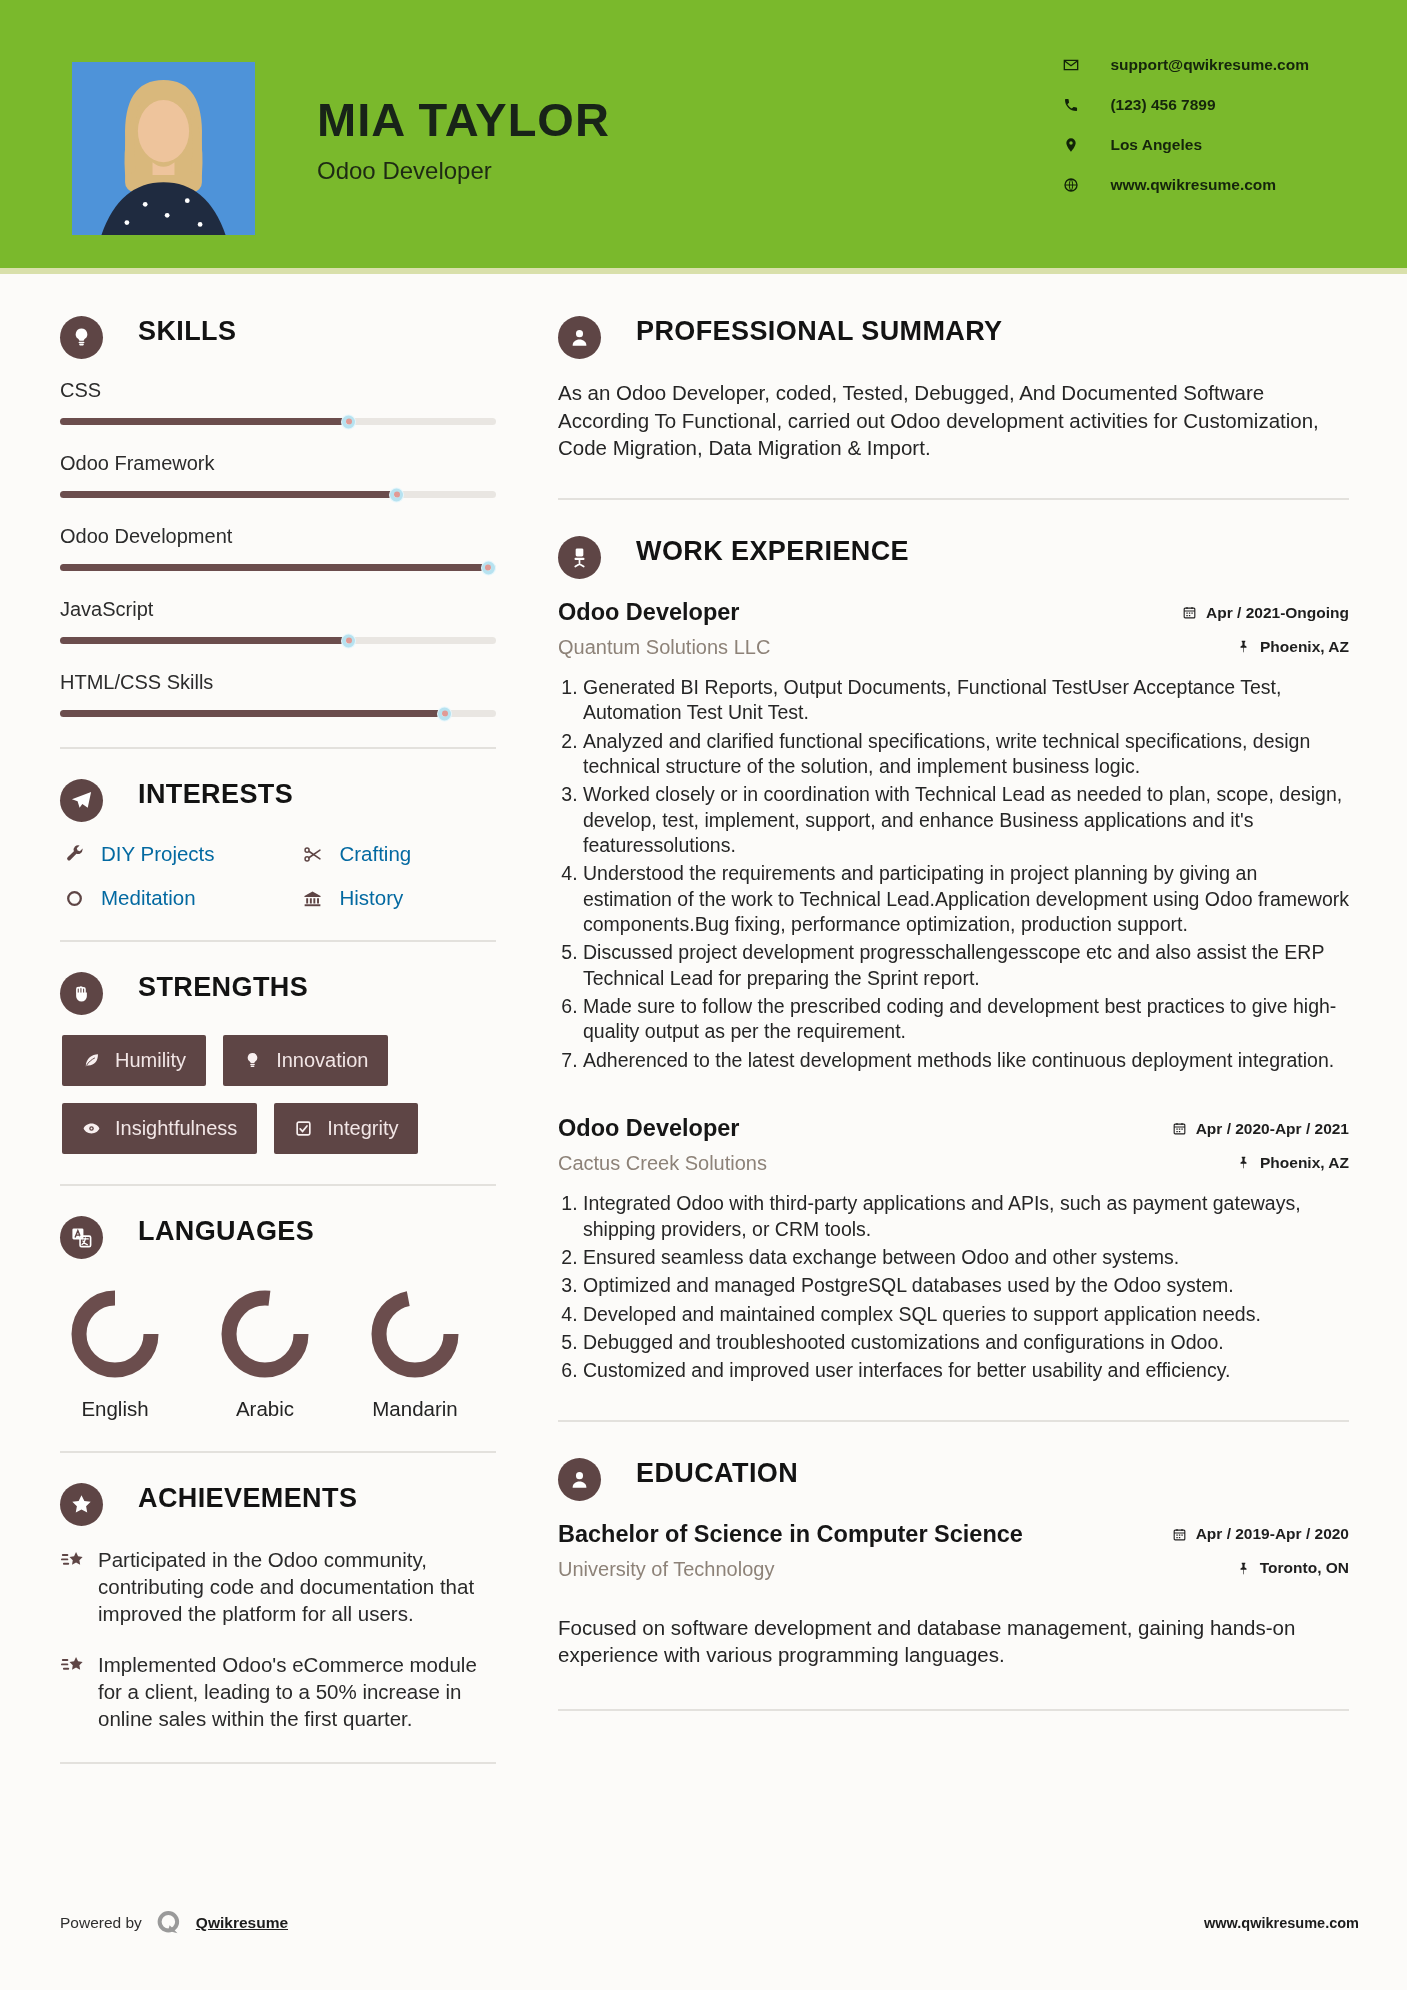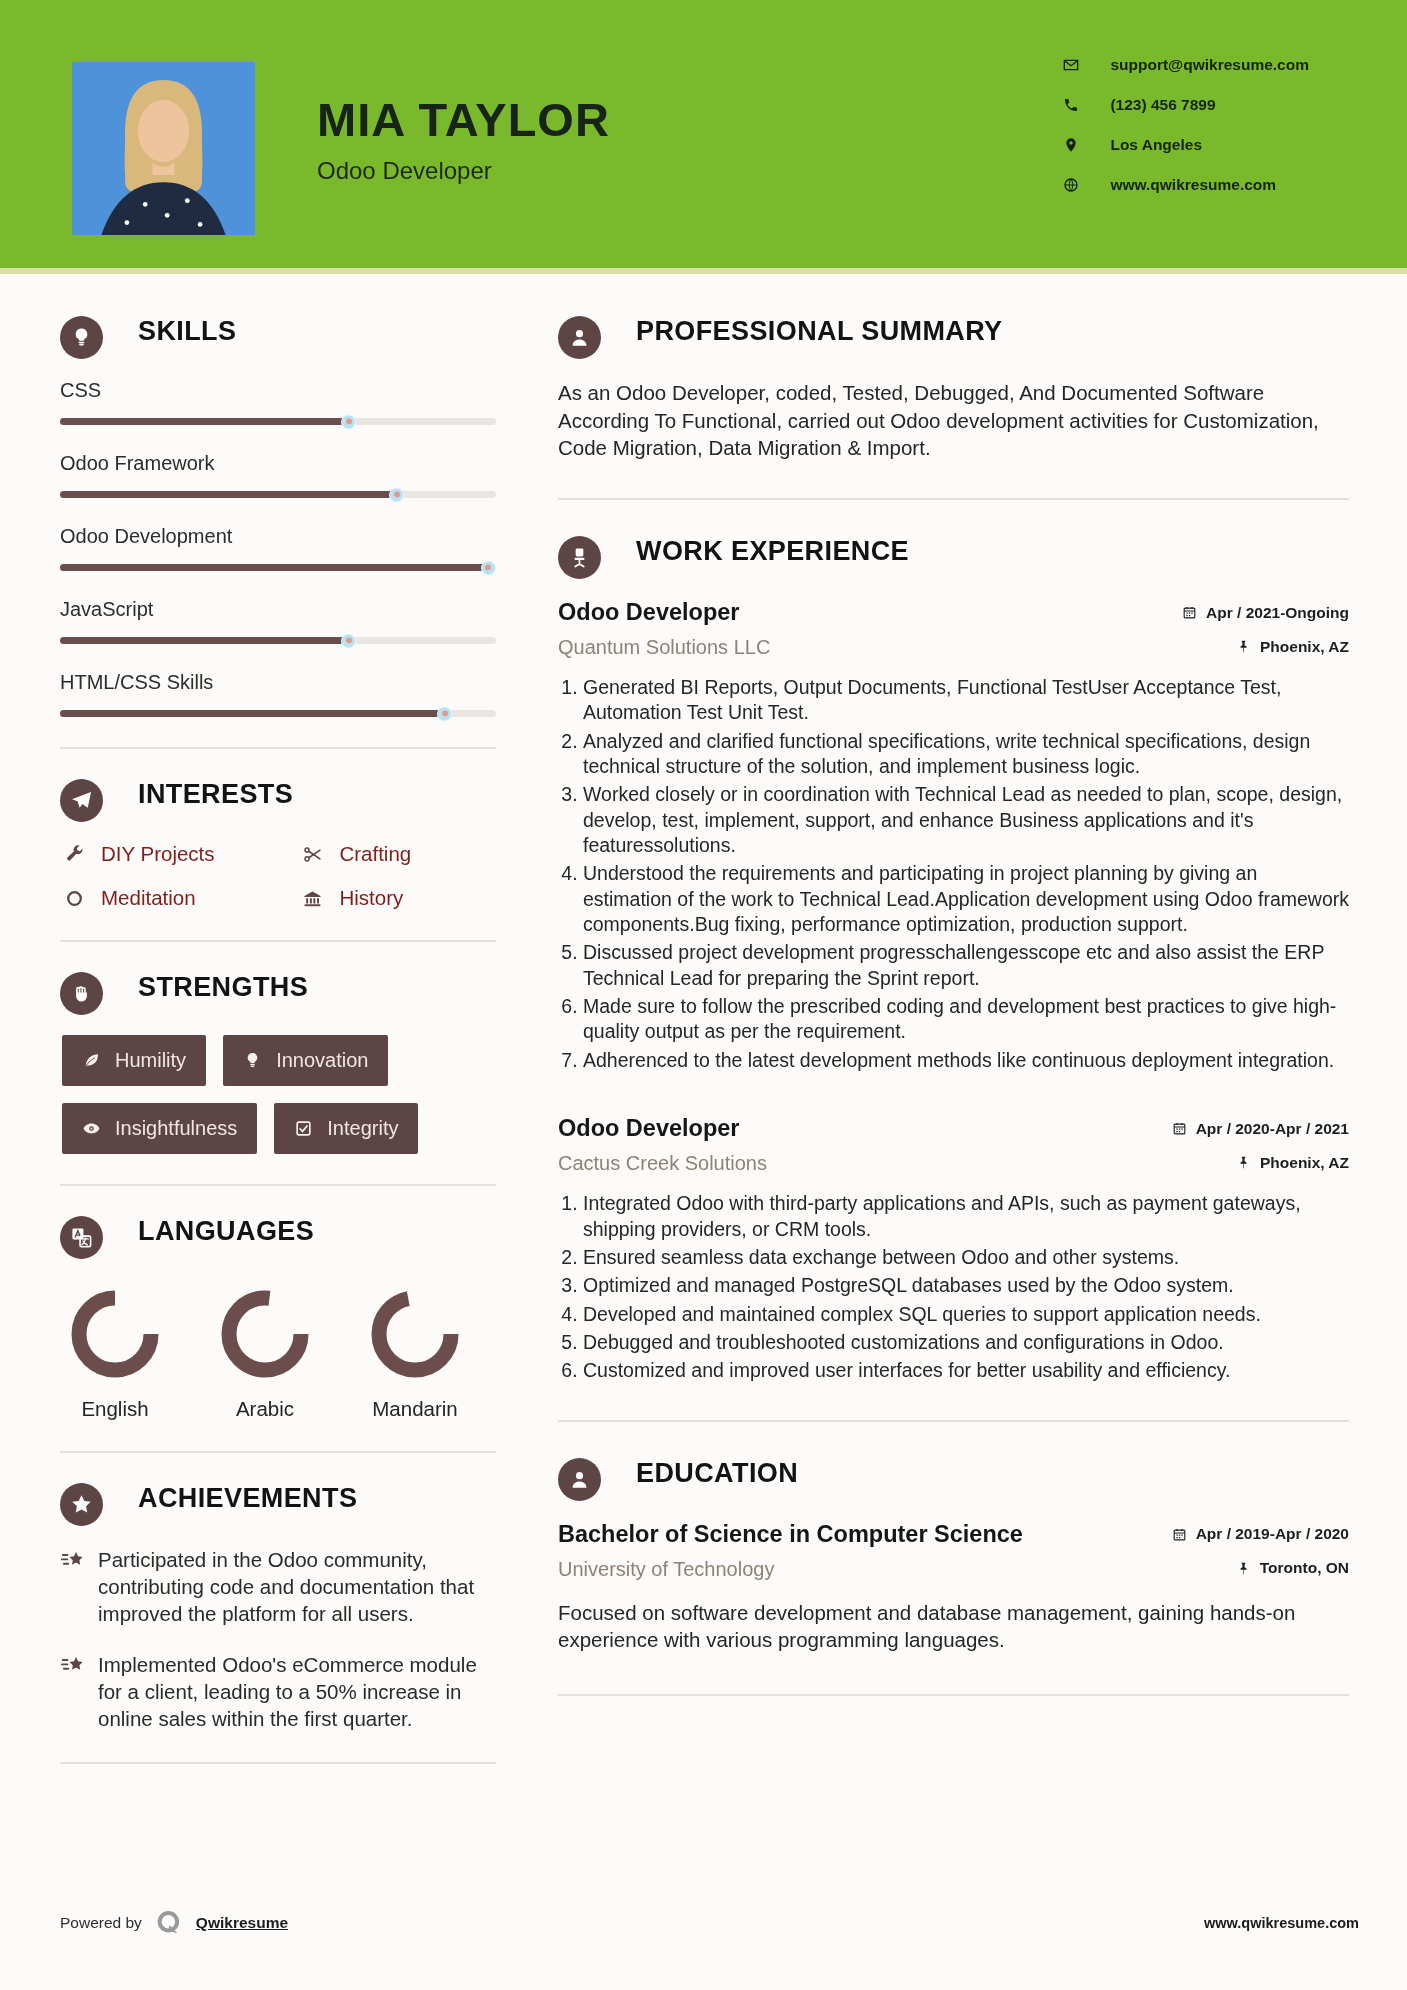--- a/index.html
+++ b/index.html
@@ -41,21 +41,21 @@
   .fill{position:absolute;left:0;top:0;bottom:0;border-radius:4px;background:#6b4d4d;
         width:calc(var(--pct)*1%)}
   .thumb{position:absolute;top:50%;left:calc(var(--pct)*1% - 10px);width:13px;height:13px;
          transform:translateY(-50%);border-radius:50%;background:#fff;border:4px solid #b7e2f0;
          box-shadow:0 0 0 1px #e6f6fb}
   .thumb::after{content:"";position:absolute;left:50%;top:50%;width:6px;height:6px;margin:-3px 0 0 -3px;
          border-radius:50%;background:#e09a95}
 
   
   .int-grid{display:grid;grid-template-columns:1.18fr 1fr;row-gap:20px;column-gap:10px;padding-left:4px}
-  .int-item{display:flex;align-items:center;gap:16px;font-size:20.5px;color:#7f1d1d}
+  .int-item{display:flex;align-items:center;gap:16px;font-size:20.5px;color:#0369a1}
   .int-item .ic{font-size:21px;color:#5e4545;display:flex}
 
   
   .tags{display:flex;flex-wrap:wrap;gap:17px;padding-left:2px}
   .tag{display:inline-flex;align-items:center;gap:14px;background:#5e4545;color:#f2e6e6;
        font-size:20px;padding:14px 20px;border-radius:2px}
   .tag .ic{font-size:19px;display:flex;color:#f8efef}
 
   
   .langs{display:flex;gap:56px;padding:10px 0 0 8px}
@@ -527,21 +527,21 @@
           <span class="company">University of Technology</span>
           <span class="meta">
             <span class="ic">
                 <svg viewBox="0 0 24 24" fill="currentColor" xmlns="http://www.w3.org/2000/svg">
                   <path d="M9.2 2.8h5.6v1.9l-1.1 1v4.1l3.1 2.2v1.9h-4.3v6.3L12 22l-.5-1.8v-6.3H7.2v-1.9l3.1-2.2V5.7l-1.1-1z"></path>
                 </svg>
               </span>
             <span>Toronto, ON</span>
           </span>
         </div>
-        <p class="edu-text" style="margin-top:18px">Focused on software development and database management, gaining hands-on experience with various programming languages.</p>
+        <p class="edu-text" style="margin-top:33px">Focused on software development and database management, gaining hands-on experience with various programming languages.</p>
       </div>
 
       <hr class="divider" style="margin:40px 0 0">
     </div>
   </div>
 
   <div class="footer">
     <div class="powered">
       <span>Powered by</span>
       <span class="q-logo ic">

